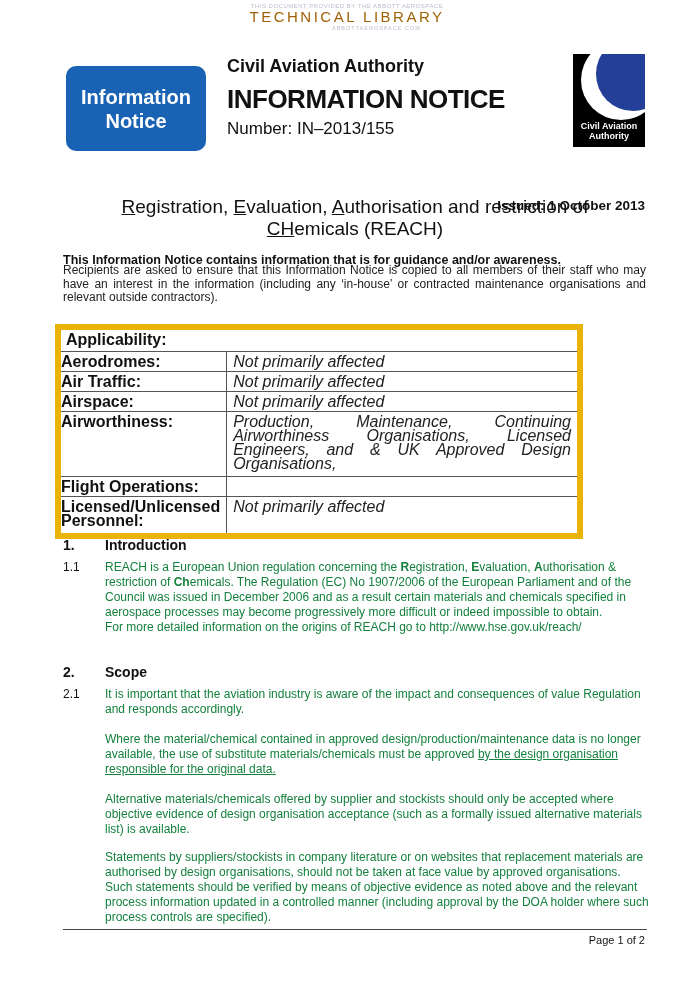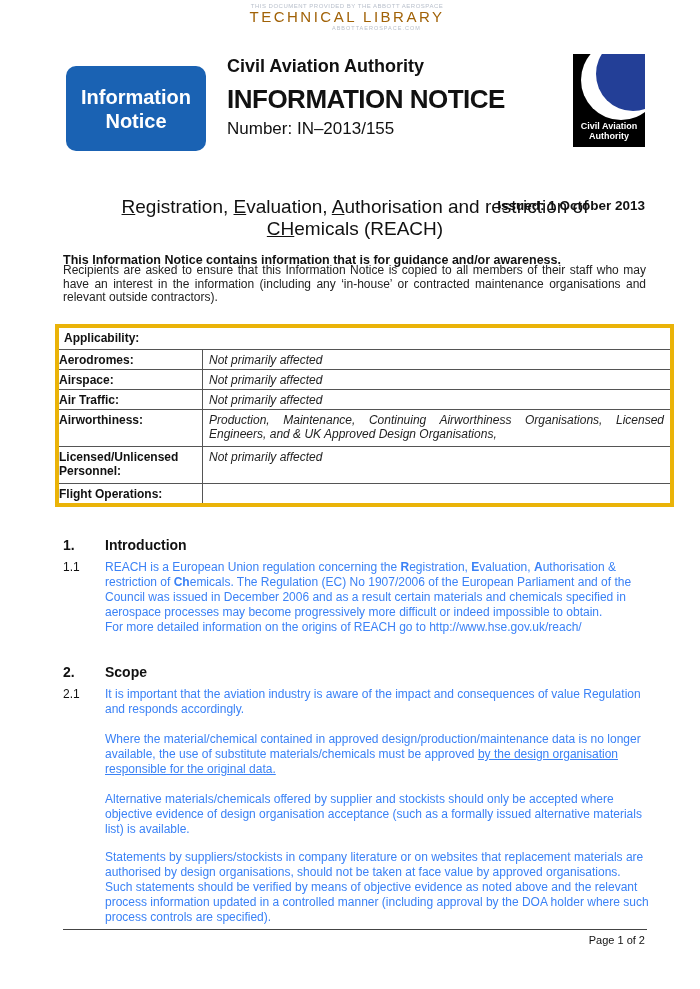--- a/index.html
+++ b/index.html
@@ -29,32 +29,32 @@
 
   .issued { right: 55px; top: 166px; font-size: 13.5px; font-weight: bold; margin-top: 32px; }
 
   .main-title { left: 60px; width: 590px; top: 196px; text-align: center; font-size: 19px; font-weight: normal; line-height: 22px; }
   .main-title u { text-decoration: underline; }
 
   .guidance { left: 63px; top: 253px; font-size: 12.5px; font-weight: bold; }
   .recip { left: 63px; top: 264px; width: 583px; font-size: 12px; line-height: 13.5px; text-align: justify; color: #222; }
 
   
-  .app { left: 55px; top: 324px; width: 619px; border: 4px solid #eab308; border-collapse: collapse; font-size: 12px; }
+  .app { left: 55px; top: 324px; width: 528px; border: 6px solid #eab308; border-collapse: collapse; font-size: 16px; }
   .app td { border: 1px solid #555; vertical-align: top; padding: 3px 6px 2px 6px; line-height: 14px; }
   .app .hdr { font-weight: bold; padding-left: 5px; height: 16px; }
   .app .k { font-weight: bold; width: 137px; padding-left: 0; }
   .app .v { font-style: italic; color: #222; }
   .app .just { text-align: justify; text-align-last: left; }
 
   .sec-h { font-size: 14px; font-weight: bold; }
   .sec-n { position: absolute; left: 63px; }
   .sec-t { position: absolute; left: 105px; }
   .pn { position: absolute; left: 63px; font-size: 12px; }
-  .para { position: absolute; left: 105px; width: 545px; font-size: 12px; line-height: 15px; color: #3b82f6; }
+  .para { position: absolute; left: 105px; width: 545px; font-size: 12px; line-height: 15px; color: #15803d; }
   .para b { font-weight: bold; }
   .para u { text-decoration: underline; }
 
   .footrule { left: 63px; top: 929px; width: 584px; height: 1px; background: #444; }
   .pageno { right: 55px; top: 934px; font-size: 11px; }
 </style>
 </head>
 <body>
 
 <div class="abs wm">
@@ -96,38 +96,38 @@
 <table class="abs app">
   <tbody>
       <tr>
     <td colspan="2" class="hdr">Applicability:</td>
   </tr>
   <tr>
     <td class="k">Aerodromes:</td>
     <td class="v">Not primarily affected</td>
   </tr>
   <tr>
-    <td class="k">Airspace:</td>
+    <td class="k">Air Traffic:</td>
     <td class="v">Not primarily affected</td>
   </tr>
   <tr>
-    <td class="k">Air Traffic:</td>
+    <td class="k">Airspace:</td>
     <td class="v">Not primarily affected</td>
   </tr>
   <tr>
     <td class="k" style="padding-bottom:5px">Airworthiness:</td>
     <td class="v just" style="padding-bottom:5px">Production, Maintenance, Continuing Airworthiness Organisations, Licensed Engineers, and &amp; UK Approved Design Organisations,</td>
   </tr>
   <tr>
+    <td class="k">Flight Operations:</td>
+    <td class="v"></td>
+  </tr>
+  <tr>
     <td class="k" style="height:31px">Licensed/Unlicensed Personnel:</td>
     <td class="v">Not primarily affected</td>
-  </tr>
-  <tr>
-    <td class="k">Flight Operations:</td>
-    <td class="v"></td>
   </tr>
 </tbody>
   </table>
 
 <div class="sec-h">
   <span class="sec-n" style="top:537px">1.</span>
   <span class="sec-t" style="top:537px">Introduction</span>
 </div>
 <span class="pn" style="top:560px">1.1</span>
 <div class="para" style="top:560px">

